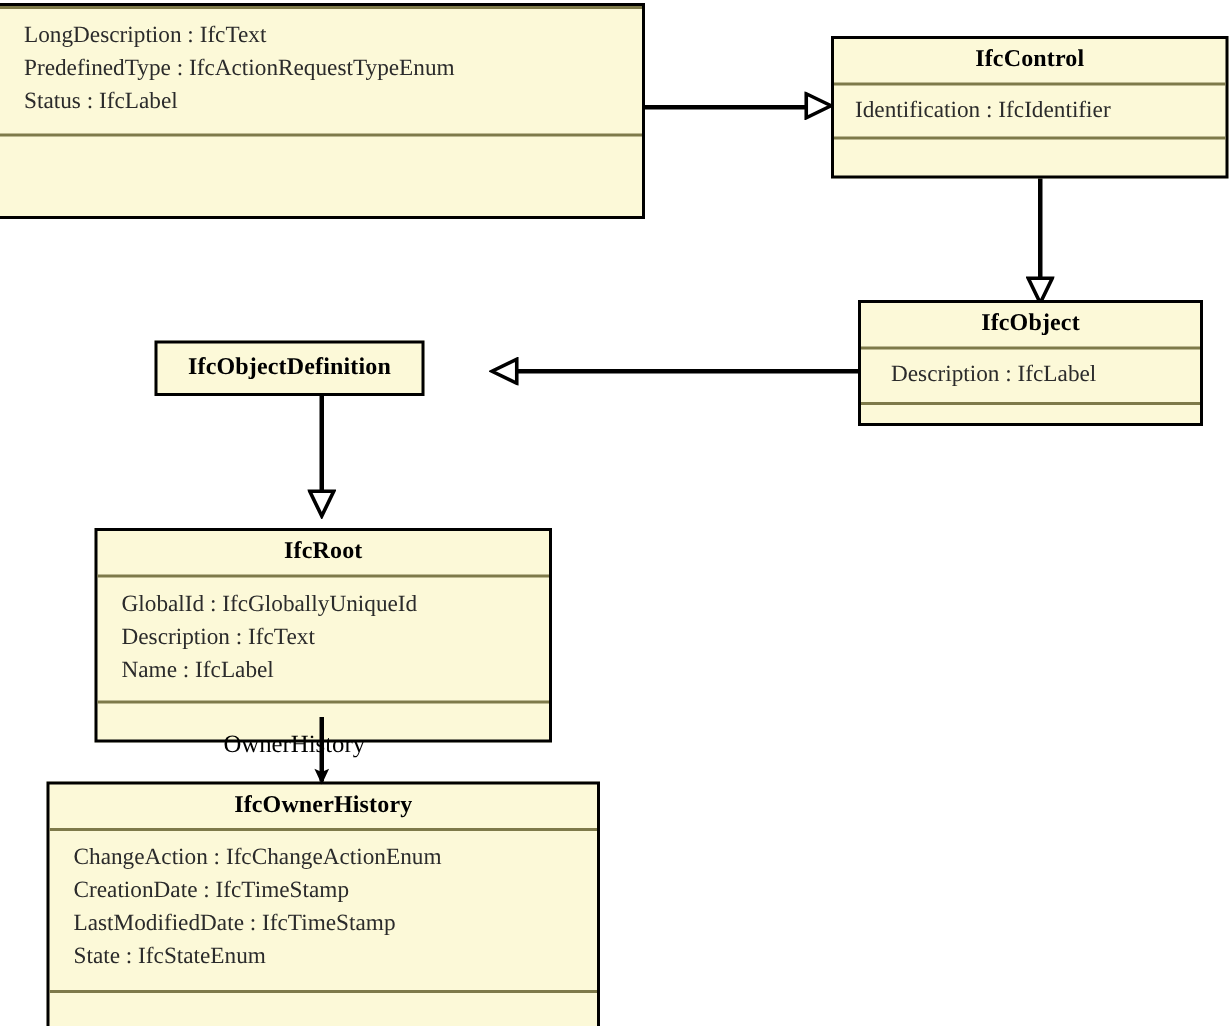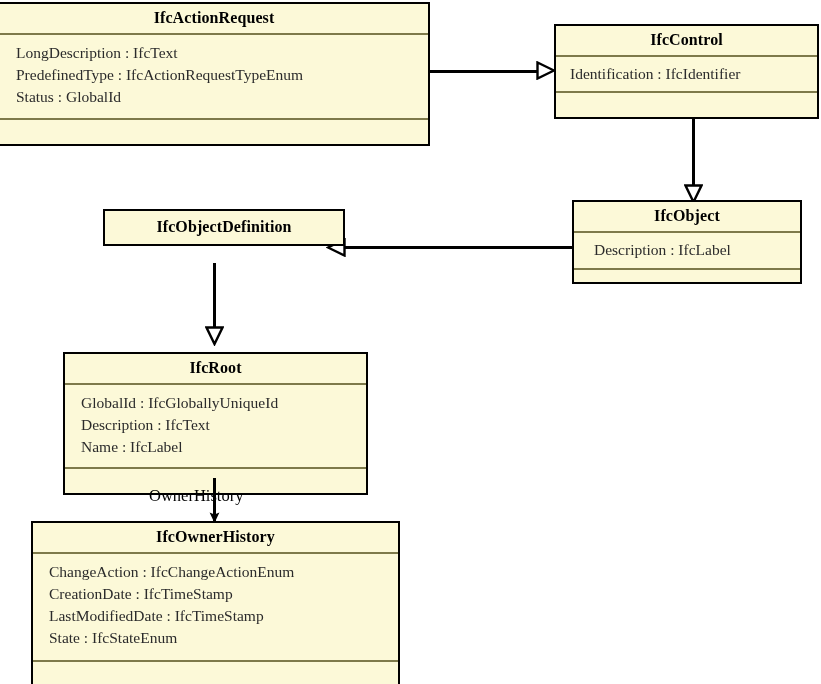--- a/index.html
+++ b/index.html
@@ -114,26 +114,25 @@
   </div>
 
   <div class="edge edge-v" style="left:213px; top:263px; width:3px; height:79px;"></div>
   <div class="arrow-hollow" style="left:205px; top:326px;">
     <svg width="19" height="20" viewBox="0 0 19 20">
       <polygon points="1.5,1.5 17.5,1.5 9.5,18" fill="#ffffff" stroke="#000000" stroke-width="2.4" stroke-linejoin="miter"></polygon>
     </svg>
   </div>
 
   <div class="uml-class" style="left:-2px; top:2px; width:432px; height:144px;">
-    <div class="uml-title">IfcActionRequest</div>
     <div class="uml-sep"></div>
     <div class="uml-attrs" style="height:83px;">
       <span class="attr-row">LongDescription : IfcText</span>
       <span class="attr-row">PredefinedType : IfcActionRequestTypeEnum</span>
-      <span class="attr-row">Status : GlobalId</span>
+      <span class="attr-row">Status : IfcLabel</span>
     </div>
     <div class="uml-sep"></div>
     <div class="uml-ops"></div>
   </div>
 
   <div class="uml-class" style="left:554px; top:24px; width:265px; height:95px;">
     <div class="uml-title">IfcControl</div>
     <div class="uml-sep"></div>
     <div class="uml-attrs" style="height:34px; padding-top:6px; padding-left:14px;">
       <span class="attr-row">Identification : IfcIdentifier</span>
@@ -145,21 +144,21 @@
   <div class="uml-class" style="left:572px; top:200px; width:230px; height:84px;">
     <div class="uml-title">IfcObject</div>
     <div class="uml-sep"></div>
     <div class="uml-attrs" style="height:35px; padding-top:6px; padding-left:20px;">
       <span class="attr-row">Description : IfcLabel</span>
     </div>
     <div class="uml-sep"></div>
     <div class="uml-ops"></div>
   </div>
 
-  <div class="uml-class" style="left:103px; top:209px; width:242px; height:37px;">
+  <div class="uml-class" style="left:103px; top:227px; width:180px; height:37px;">
     <div class="uml-title" style="padding-top:7px;">IfcObjectDefinition</div>
   </div>
 
   <div class="uml-class" style="left:63px; top:352px; width:305px; height:143px;">
     <div class="uml-title">IfcRoot</div>
     <div class="uml-sep"></div>
     <div class="uml-attrs" style="height:82px;">
       <span class="attr-row">GlobalId : IfcGloballyUniqueId</span>
       <span class="attr-row">Description : IfcText</span>
       <span class="attr-row">Name : IfcLabel</span>

